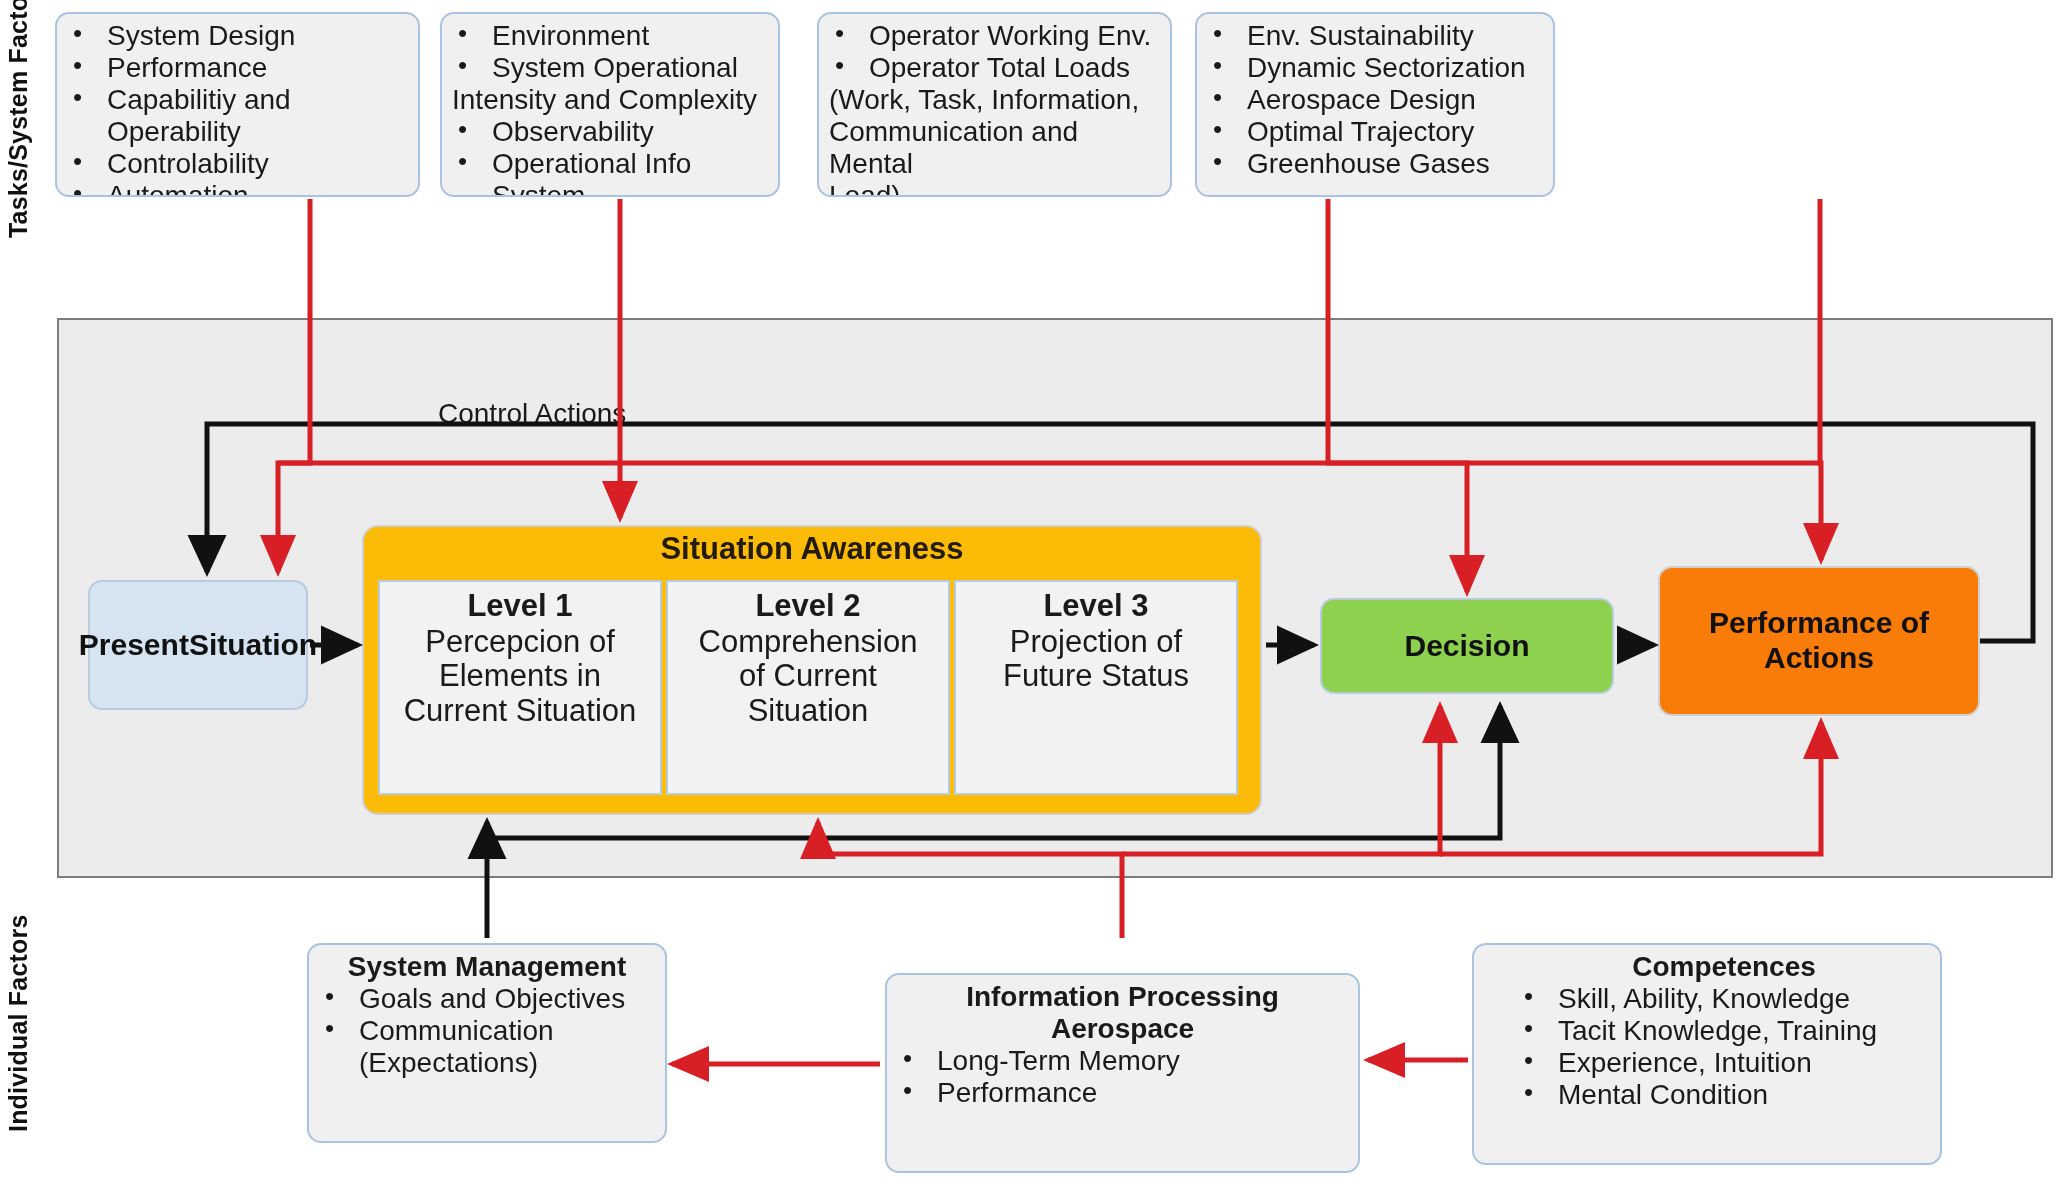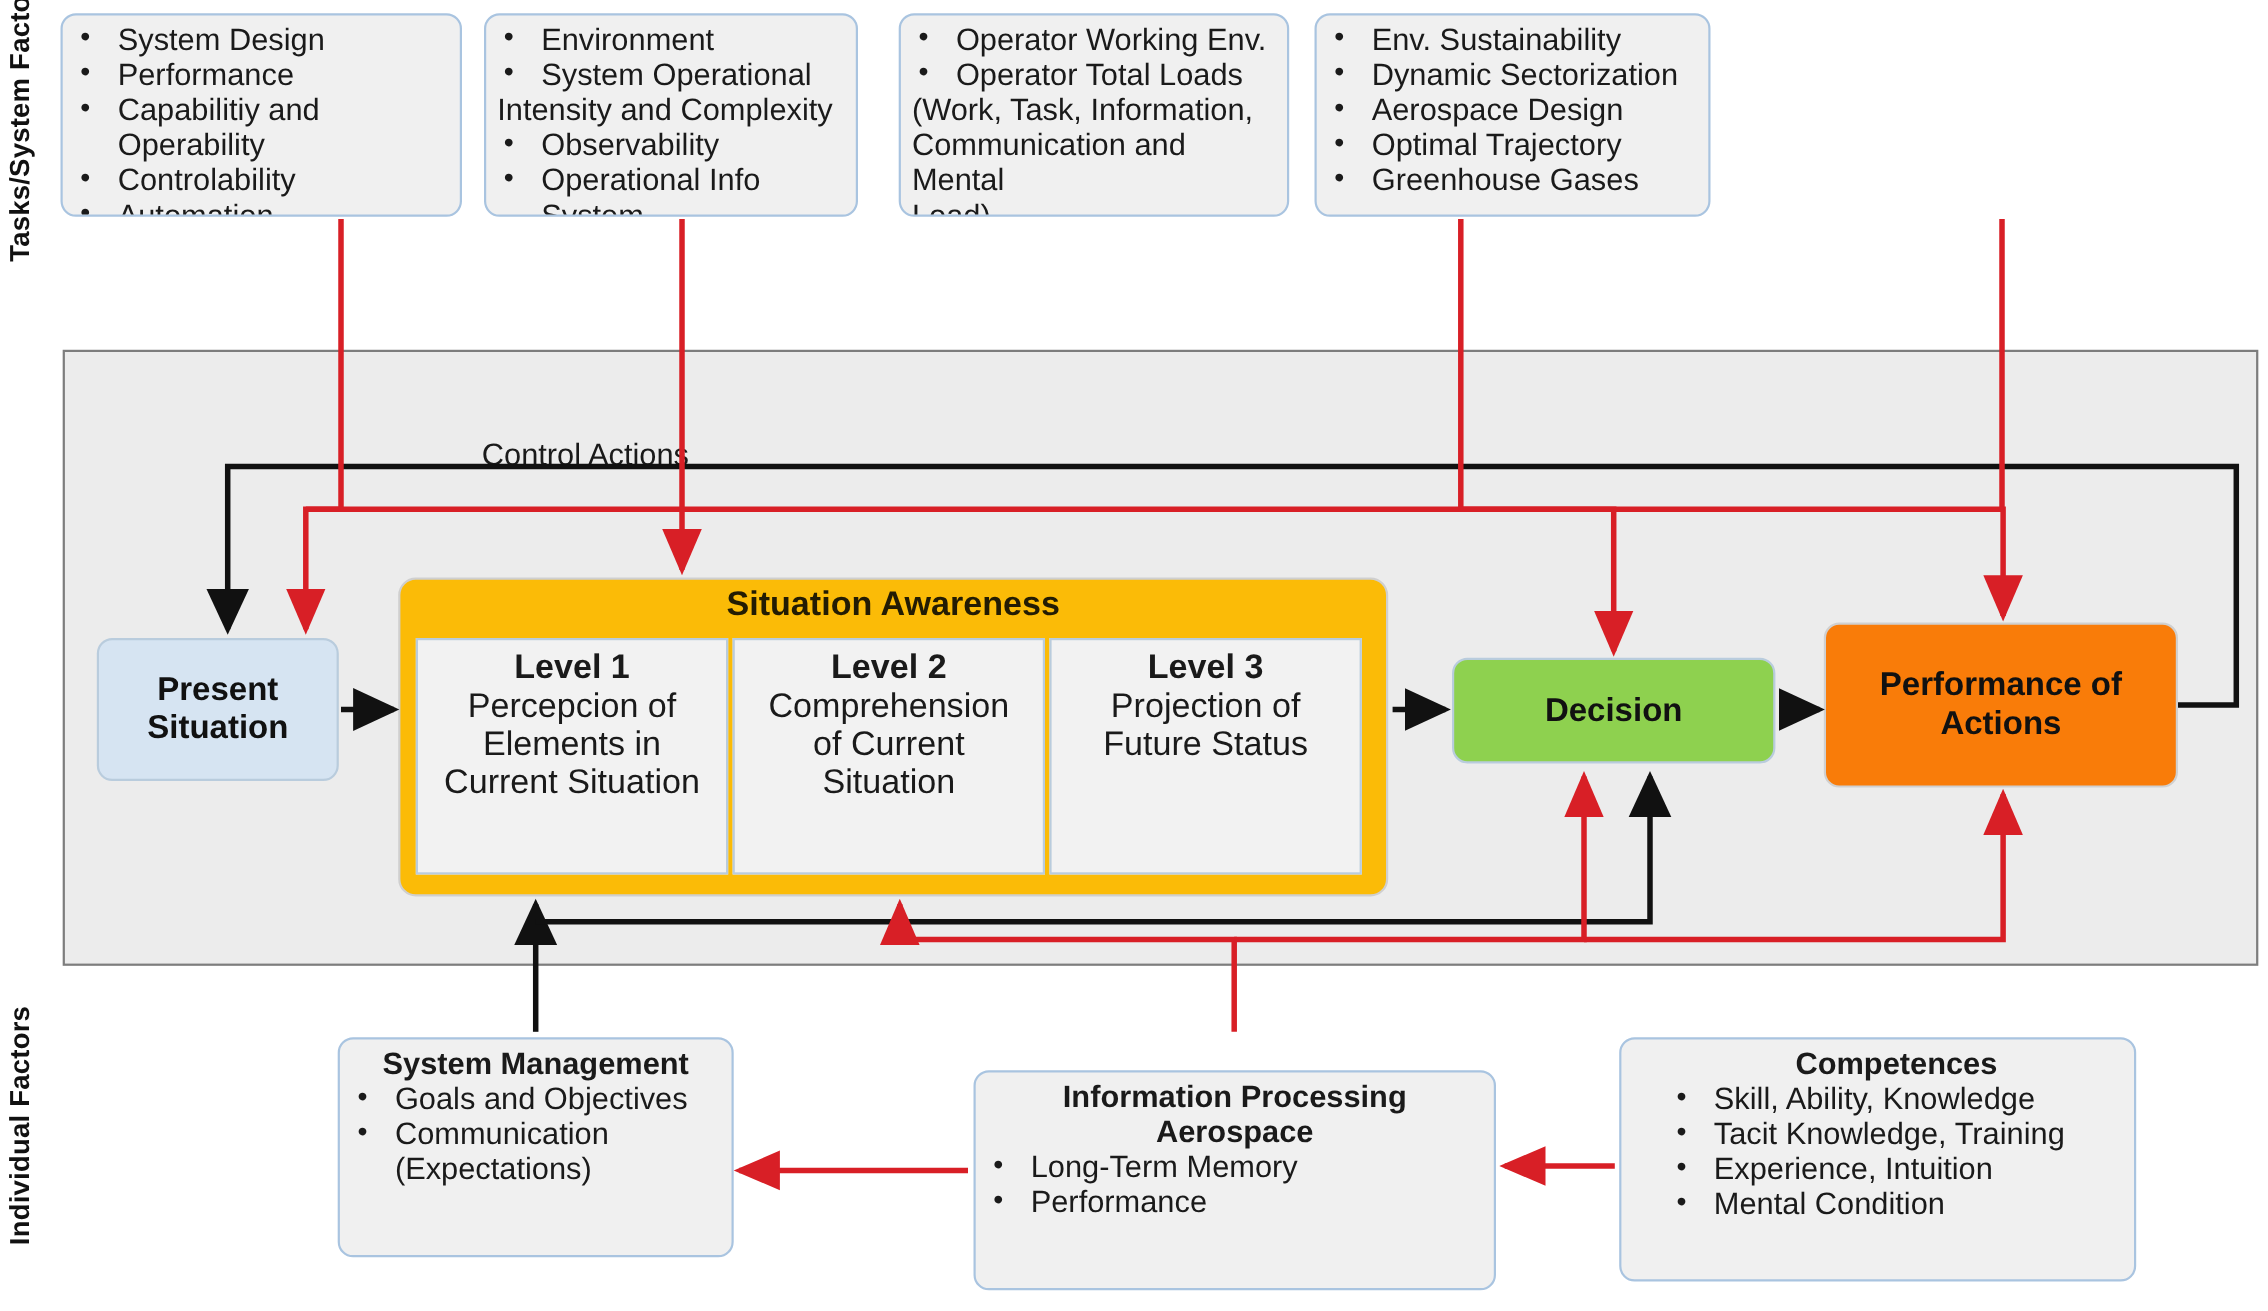--- a/index.html
+++ b/index.html
@@ -172,21 +172,21 @@
       <li>Aerospace Design</li>
       <li>Optimal Trajectory</li>
       <li>Greenhouse Gases</li>
     </ul>
   </div>
 
   <div id="process" style="left:57px;top:318px;width:1996px;height:560px;"></div>
 
   <div id="control-actions-label" style="left:438px;top:398px;">Control Actions</div>
 
-  <div class="node" id="present-situation" style="left:88px;top:580px;width:220px;height:130px;flex-direction:column;">
+  <div class="node" id="present-situation" style="left:88px;top:580px;width:220px;height:130px;">
     <span>Present</span>
     <span>Situation</span>
   </div>
 
   <div id="sa-group" style="left:362px;top:525px;width:900px;height:290px;">
     <div id="sa-title">Situation Awareness</div>
 
     <div class="sa-level" style="left:14px;top:53px;width:284px;height:215px;">
       <span class="lv">Level 1</span>
       <span class="body">Percepcion of<br>Elements in<br>Current Situation</span>

